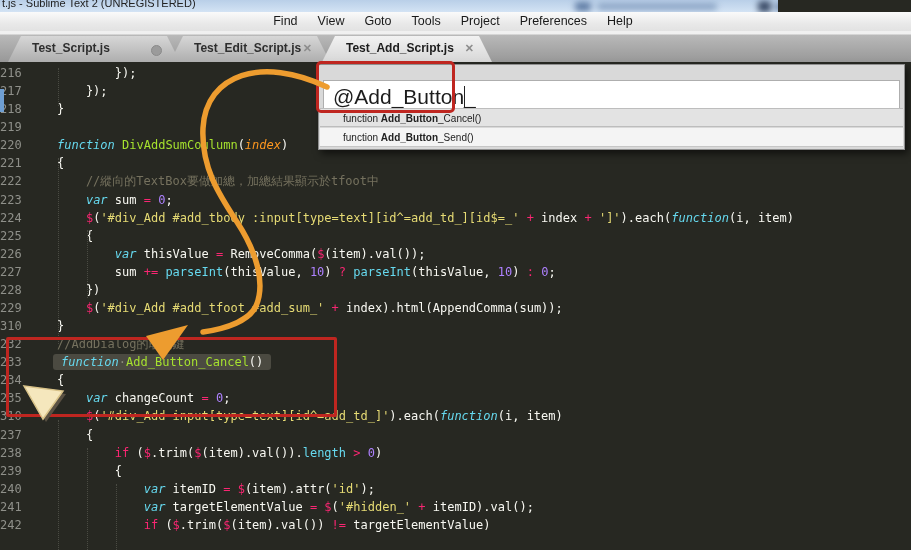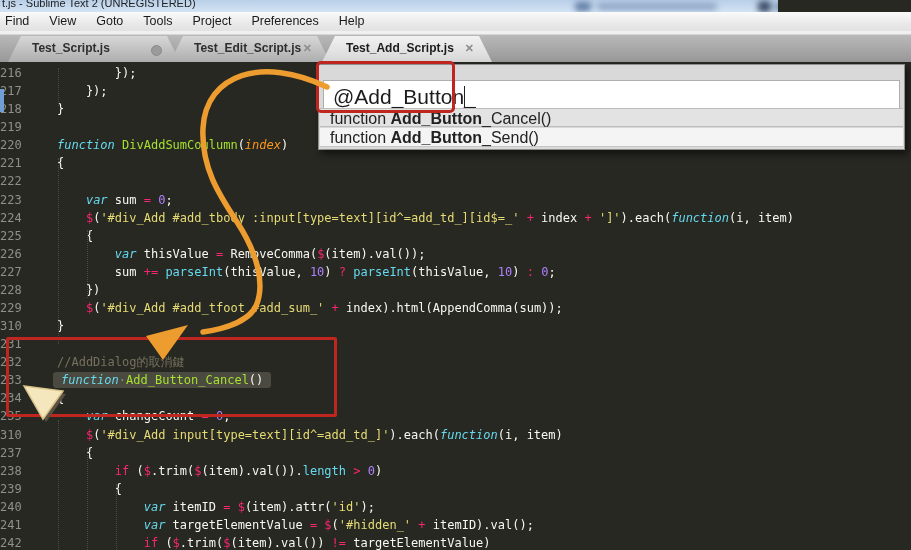--- a/index.html
+++ b/index.html
@@ -8,21 +8,21 @@
   
   #titlebar{position:absolute;left:0;top:0;width:778px;height:12px;
     background:linear-gradient(180deg,#b9cfe8,#d3e3f4);border-bottom:1px solid #9fb4cd;overflow:hidden;}
   #title-text{position:absolute;left:2px;top:-3px;font-size:11px;color:#222;white-space:nowrap;}
   .blurwrap{position:absolute;top:0;height:12px;filter:blur(3px);}
   .blob{position:absolute;border-radius:3px;}
 
   
   #menubar{position:absolute;left:0;top:12px;width:911px;height:19px;
     background:linear-gradient(180deg,#fafafa,#e9e9e9 60%,#e2e2e2);border-bottom:1px solid #c9c9c9;
-    display:flex;align-items:center;}
+    display:flex;align-items:center;justify-content:center;}
   .menu-item{font-size:12.5px;color:#1a1a1a;padding:0 10px;height:19px;line-height:19px;}
   .menu-item:first-child{margin-left:-5px;}
 
   
   #tabbar{position:absolute;left:0;top:31px;width:911px;height:31px;
     background:linear-gradient(180deg,#f0f0f0 0,#f0f0f0 3px,#b9b9b9 4px,#989898 100%);}
   .tab{position:absolute;top:5px;height:26px;
     clip-path:polygon(13px 0,calc(100% - 13px) 0,100% 100%,0 100%);
     background:linear-gradient(180deg,#d7d7d7,#aeaeae);
     font-size:12px;font-weight:700;color:#2e2e2e;}
@@ -52,22 +52,22 @@
   .guide{position:absolute;border-left:1px dotted #4a4b43;width:0;}
   #bluestrip{position:absolute;left:0;top:89px;width:4px;height:23px;background:#6f9fd3;z-index:4;}
 
   
   #popup{position:absolute;left:318px;top:64px;width:587px;height:86px;background:#d9d9d9;
     border:1px solid #8f8f8f;box-sizing:border-box;z-index:5;box-shadow:3px 4px 7px rgba(0,0,0,.55);}
   #popup-input{position:absolute;left:4px;top:4px;right:4px;height:36px;background:#fff;
     border:1px solid #aeaeae;box-sizing:border-box;margin-top:11px;}
   #popup-input .val{position:absolute;left:9px;top:4px;font-size:21px;color:#1c1c1c;white-space:nowrap;}
   #caret{position:absolute;top:5px;width:1px;height:25px;background:#222;}
-  .sug{position:absolute;left:1px;right:1px;height:19px;line-height:19px;font-size:16px;color:#222;
-    padding-left:10px;box-sizing:border-box;}
+  .sug{position:absolute;left:1px;right:1px;height:19px;line-height:19px;font-size:10px;color:#222;
+    padding-left:23px;box-sizing:border-box;}
   .sug b{font-weight:700;}
   #sug0{top:43px;background:#e3e3e3;border-bottom:1px solid #bdbdbd;border-top:1px solid #bdbdbd;}
   #sug1{top:63px;background:#f4f4f4;border-bottom:1px solid #c6c6c6;}
 
   
   .redrect{position:absolute;border:3px solid #bf2620;box-sizing:border-box;z-index:6;}
   #redrect-popup{left:316px;top:61px;width:139px;height:52px;border-radius:5px;}
   #redrect-code{left:6px;top:337px;width:331px;height:80px;border-radius:2px;}
   #arrow-svg{position:absolute;left:0;top:0;width:911px;height:550px;z-index:7;pointer-events:none;}
   #cursor-svg{position:absolute;left:0;top:0;width:911px;height:550px;z-index:8;pointer-events:none;}
@@ -112,30 +112,29 @@
       </div>
     </div>
 
   <div id="editor">
       <div class="row"><span class="ln">216</span><span class="code"><span class="p">        });</span></span></div>
       <div class="row"><span class="ln">217</span><span class="code"><span class="p">    });</span></span></div>
       <div class="row"><span class="ln">218</span><span class="code"><span class="p">}</span></span></div>
       <div class="row"><span class="ln">219</span><span class="code"></span></div>
       <div class="row"><span class="ln">220</span><span class="code"><span class="v">function</span><span class="p"> </span><span class="f">DivAddSumCoulumn</span><span class="p">(</span><span class="a">index</span><span class="p">)</span></span></div>
       <div class="row"><span class="ln">221</span><span class="code"><span class="p">{</span></span></div>
-      <div class="row"><span class="ln">222</span></div>
+      <div class="row"><span class="ln">222</span><span class="code"><span class="c">    //縱向的TextBox要做加總，加總結果顯示於tfoot中</span></span></div>
       <div class="row"><span class="ln">223</span><span class="code"><span class="p">    </span><span class="v">var</span><span class="p"> sum </span><span class="k">=</span><span class="p"> </span><span class="n">0</span><span class="p">;</span></span></div>
       <div class="row"><span class="ln">224</span><span class="code"><span class="p">    </span><span class="k">$</span><span class="p">(</span><span class="s">'#div_Add #add_tbody :input[type=text][id^=add_td_][id$=_'</span><span class="p"> </span><span class="k">+</span><span class="p"> index </span><span class="k">+</span><span class="p"> </span><span class="s">']'</span><span class="p">).each(</span><span class="v">function</span><span class="p">(i, item)</span></span></div>
       <div class="row"><span class="ln">225</span><span class="code"><span class="p">    {</span></span></div>
       <div class="row"><span class="ln">226</span><span class="code"><span class="p">        </span><span class="v">var</span><span class="p"> thisValue </span><span class="k">=</span><span class="p"> RemoveComma(</span><span class="k">$</span><span class="p">(item).val());</span></span></div>
       <div class="row"><span class="ln">227</span><span class="code"><span class="p">        sum </span><span class="k">+=</span><span class="p"> </span><span class="b">parseInt</span><span class="p">(thisValue, </span><span class="n">10</span><span class="p">) </span><span class="k">?</span><span class="p"> </span><span class="b">parseInt</span><span class="p">(thisValue, </span><span class="n">10</span><span class="p">) </span><span class="k">:</span><span class="p"> </span><span class="n">0</span><span class="p">;</span></span></div>
       <div class="row"><span class="ln">228</span><span class="code"><span class="p">    })</span></span></div>
       <div class="row"><span class="ln">229</span><span class="code"><span class="p">    </span><span class="k">$</span><span class="p">(</span><span class="s">'#div_Add #add_tfoot #add_sum_'</span><span class="p"> </span><span class="k">+</span><span class="p"> index).html(AppendComma(sum));</span></span></div>
       <div class="row"><span class="ln">310</span><span class="code"><span class="p">}</span></span></div>
-      <div class="row"><span class="ln">231</span><span class="code"></span></div>
       <div class="row"><span class="ln">232</span><span class="code"><span class="c">//AddDialog的取消鍵</span></span></div>
       <div class="row"><span class="ln">233</span><span class="code"><span class="hlbox"><span class="v">function</span><span class="w">·</span><span class="f">Add_Button_Cancel</span><span class="p">()</span></span></span></div>
       <div class="row"><span class="ln">234</span><span class="code"><span class="p">{</span></span></div>
       <div class="row"><span class="ln">235</span><span class="code"><span class="p">    </span><span class="v">var</span><span class="p"> changeCount </span><span class="k">=</span><span class="p"> </span><span class="n">0</span><span class="p">;</span></span></div>
       <div class="row"><span class="ln">310</span><span class="code"><span class="p">    </span><span class="k">$</span><span class="p">(</span><span class="s">'#div_Add input[type=text][id^=add_td_]'</span><span class="p">).each(</span><span class="v">function</span><span class="p">(i, item)</span></span></div>
       <div class="row"><span class="ln">237</span><span class="code"><span class="p">    {</span></span></div>
       <div class="row"><span class="ln">238</span><span class="code"><span class="p">        </span><span class="k">if</span><span class="p"> (</span><span class="k">$</span><span class="p">.trim(</span><span class="k">$</span><span class="p">(item).val()).</span><span class="b">length</span><span class="p"> </span><span class="k">&gt;</span><span class="p"> </span><span class="n">0</span><span class="p">)</span></span></div>
       <div class="row"><span class="ln">239</span><span class="code"><span class="p">        {</span></span></div>
       <div class="row"><span class="ln">240</span><span class="code"><span class="p">            </span><span class="v">var</span><span class="p"> itemID </span><span class="k">=</span><span class="p"> </span><span class="k">$</span><span class="p">(item).attr(</span><span class="s">'id'</span><span class="p">);</span></span></div>
       <div class="row"><span class="ln">241</span><span class="code"><span class="p">            </span><span class="v">var</span><span class="p"> targetElementValue </span><span class="k">=</span><span class="p"> </span><span class="k">$</span><span class="p">(</span><span class="s">'#hidden_'</span><span class="p"> </span><span class="k">+</span><span class="p"> itemID).val();</span></span></div>

